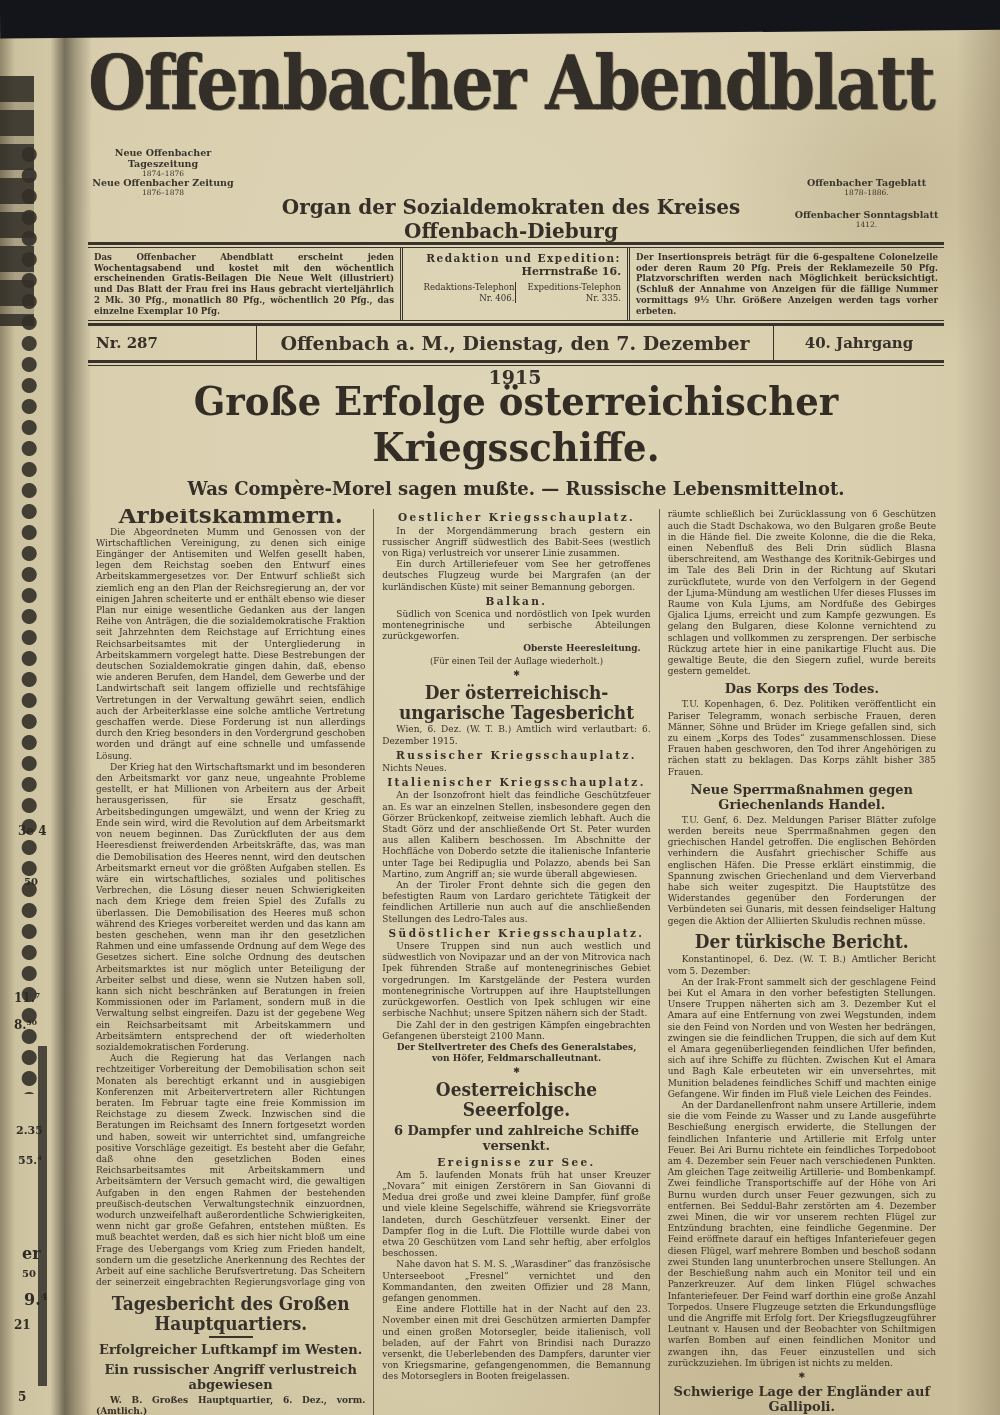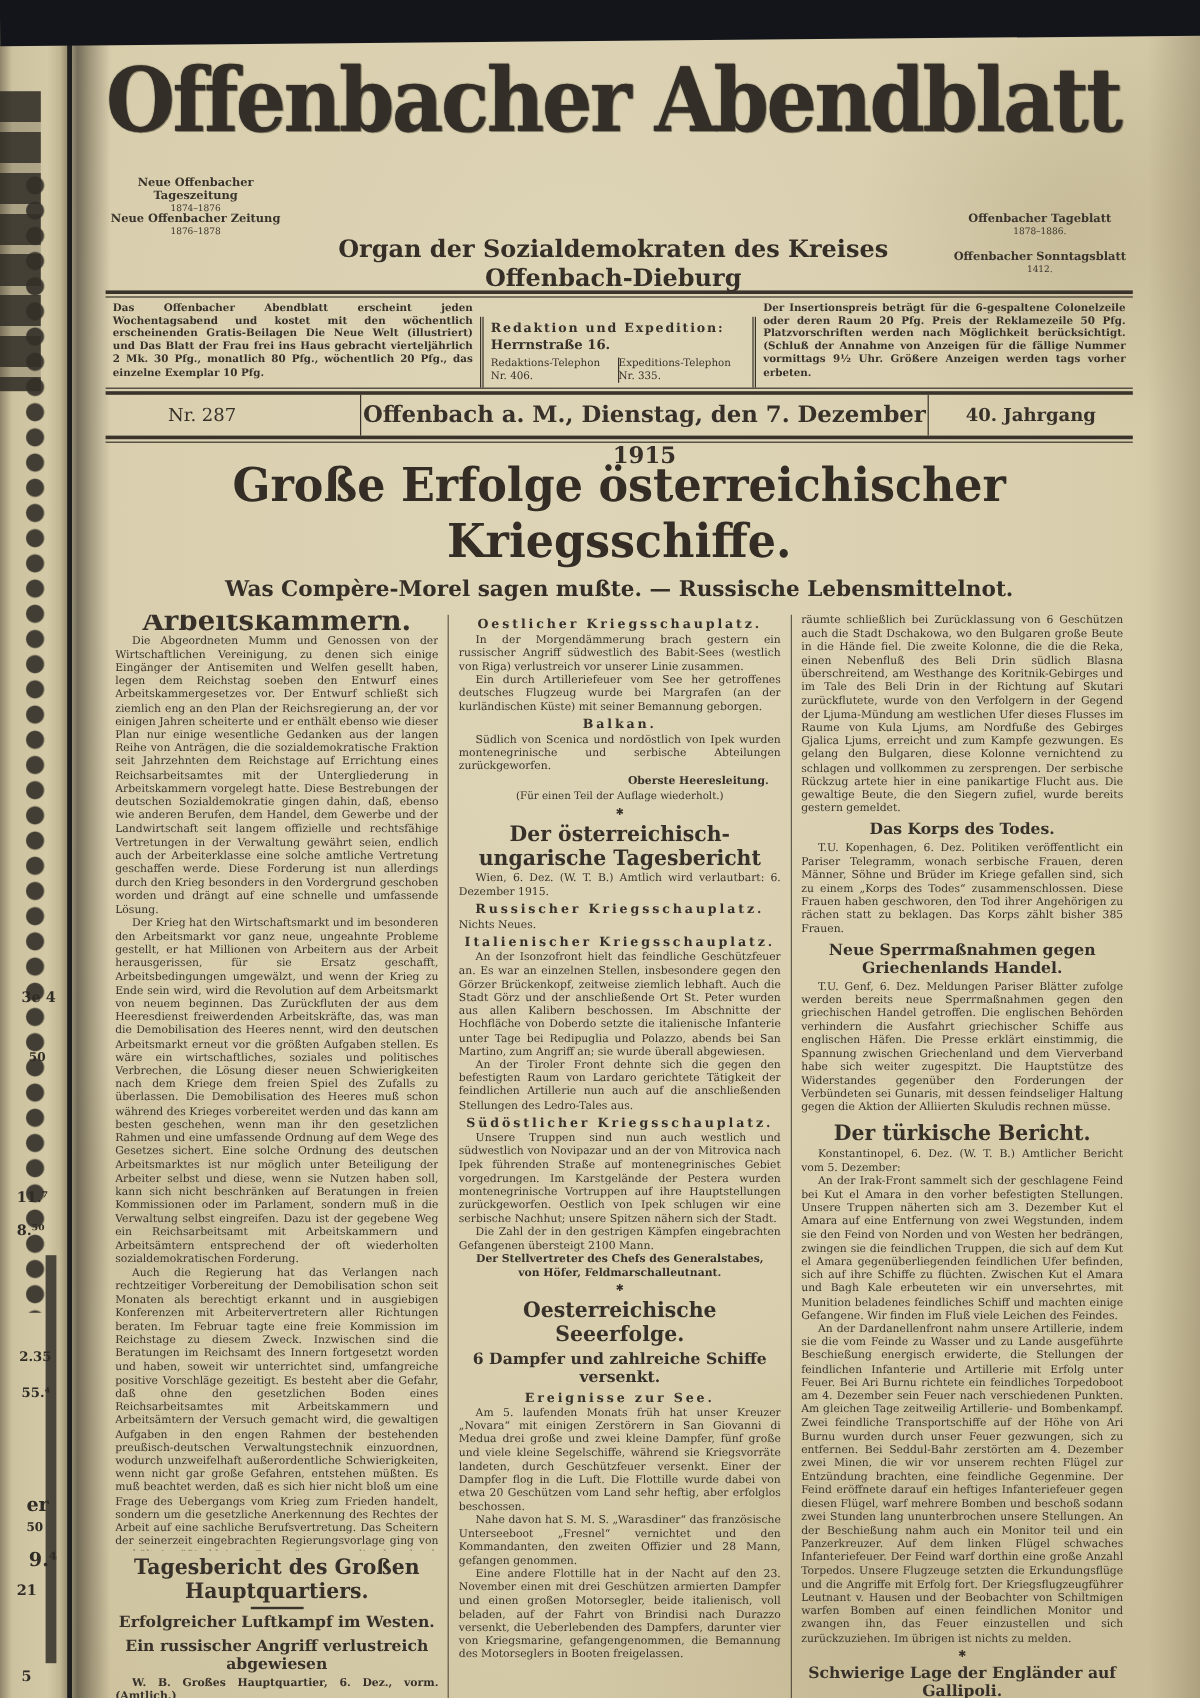--- a/index.html
+++ b/index.html
@@ -3,21 +3,21 @@
 <meta charset="utf-8">
 <style>
   html,body{margin:0;padding:0;}
   body{width:1000px;height:1415px;background:#15161a;font-family:"DejaVu Serif",serif;}
   .photo{position:relative;width:1000px;height:1415px;overflow:hidden;background:#1b1c21;}
 
   
   .top-band{position:absolute;left:0;top:-14px;width:1040px;height:48px;background:#14151a;transform:rotate(-0.5deg);z-index:5;}
 
   
-  .prev-page{position:absolute;left:0;top:6px;width:56px;height:1409px;background:linear-gradient(90deg,#8f8569 0,#cdc2a0 18%,#d4c9a7 70%,#b7ab89 100%);z-index:2;overflow:hidden;}
+  .prev-page{position:absolute;left:0;top:6px;width:56px;height:1409px;background:linear-gradient(90deg,#8f8569 0,#cdc2a0 18%,#d4c9a7 70%,#b7ab89 100%);z-index:2;overflow:hidden;padding-left:28px;}
   .prev-ink-top{position:absolute;left:0;top:70px;width:34px;height:250px;background:repeating-linear-gradient(180deg,#2c2822 0 26px,rgba(44,40,34,.25) 26px 34px);opacity:.85;}
   .scallops{position:absolute;left:16px;top:138px;width:22px;height:950px;background-image:radial-gradient(circle at 60% 50%, #332f28 7px, rgba(51,47,40,0) 8px);background-size:22px 21px;background-repeat:repeat-y;opacity:.9;}
   .prev-bar{position:absolute;left:38px;top:1040px;width:9px;height:340px;background:#34302a;opacity:.85;}
   .prev-frag{position:absolute;color:#2f2b25;font-weight:bold;font-size:12px;white-space:nowrap;}
 
   
   .gutter{position:absolute;left:50px;top:0;width:42px;height:1415px;z-index:3;background:linear-gradient(90deg,rgba(20,18,14,0) 0,rgba(40,35,26,.55) 35%,rgba(60,52,38,.35) 60%,rgba(0,0,0,0) 100%);}
 
   
   .page{position:absolute;left:60px;top:24px;width:942px;height:1391px;z-index:2;
@@ -42,31 +42,31 @@
   .m-organ{position:absolute;left:150px;right:160px;top:165px;text-align:center;font-weight:bold;font-size:20px;color:#352f28;}
 
   .rule3{height:3px;background:#39332b;}
   .rule1{height:1px;background:#39332b;}
   .gap1{height:2px;}
 
   
   .infobar{display:flex;align-items:stretch;font-size:8.6px;line-height:1.25;}
   .infobar .cell{padding:4px 6px;}
   .ib-left{width:300px;font-weight:bold;text-align:justify;}
-  .ib-mid{width:212px;border-left:3px double #39332b;border-right:3px double #39332b;text-align:left;margin-top:16px;}
+  .ib-mid{width:212px;border-left:3px double #39332b;border-right:3px double #39332b;text-align:right;}
   .ib-mid .t1{font-weight:bold;font-size:10.5px;letter-spacing:1.5px;}
   .ib-mid .t2{font-weight:bold;font-size:11px;}
   .ib-tels{display:flex;margin-top:3px;}
   .ib-tels>div{flex:1;}
   .ib-tels .tl{border-right:1px solid #39332b;}
   .ib-right{flex:1;font-weight:bold;text-align:justify;}
 
   
   .dateline{display:flex;align-items:center;height:34px;}
-  .dl-issue{width:160px;font-weight:normal;font-size:15px;padding-left:8px;margin-left:44px;}
+  .dl-issue{width:160px;font-weight:bold;font-size:15px;padding-left:8px;}
   .dl-date{flex:1;text-align:center;font-weight:bold;font-size:19px;border-left:1px solid #39332b;border-right:1px solid #39332b;align-self:stretch;line-height:34px;}
   .dl-vol{width:170px;text-align:center;font-weight:bold;font-size:15px;}
 
   
   .headline{ text-align:center;margin-top:14px;}
   .hl-main{font-size:37px;font-weight:bold;color:#332d26;transform:scaleY(1.05);letter-spacing:0;}
   .hl-sub{font-size:18px;font-weight:bold;margin-top:10px;color:#352f28;}
 
   
   .cols{display:flex;margin-top:10px;height:952px;overflow:hidden;}

